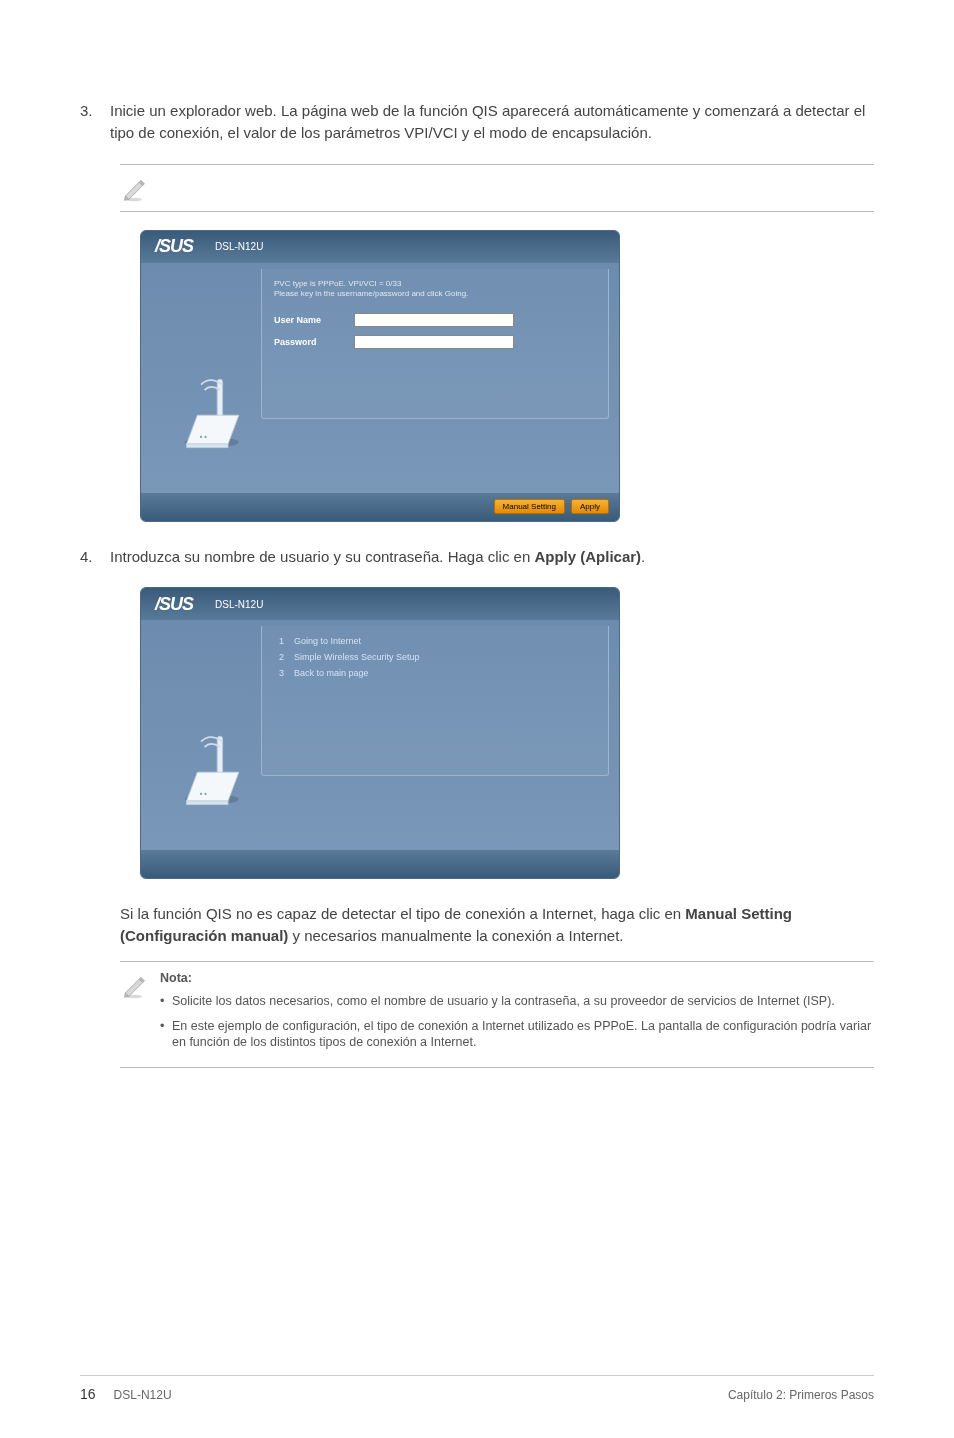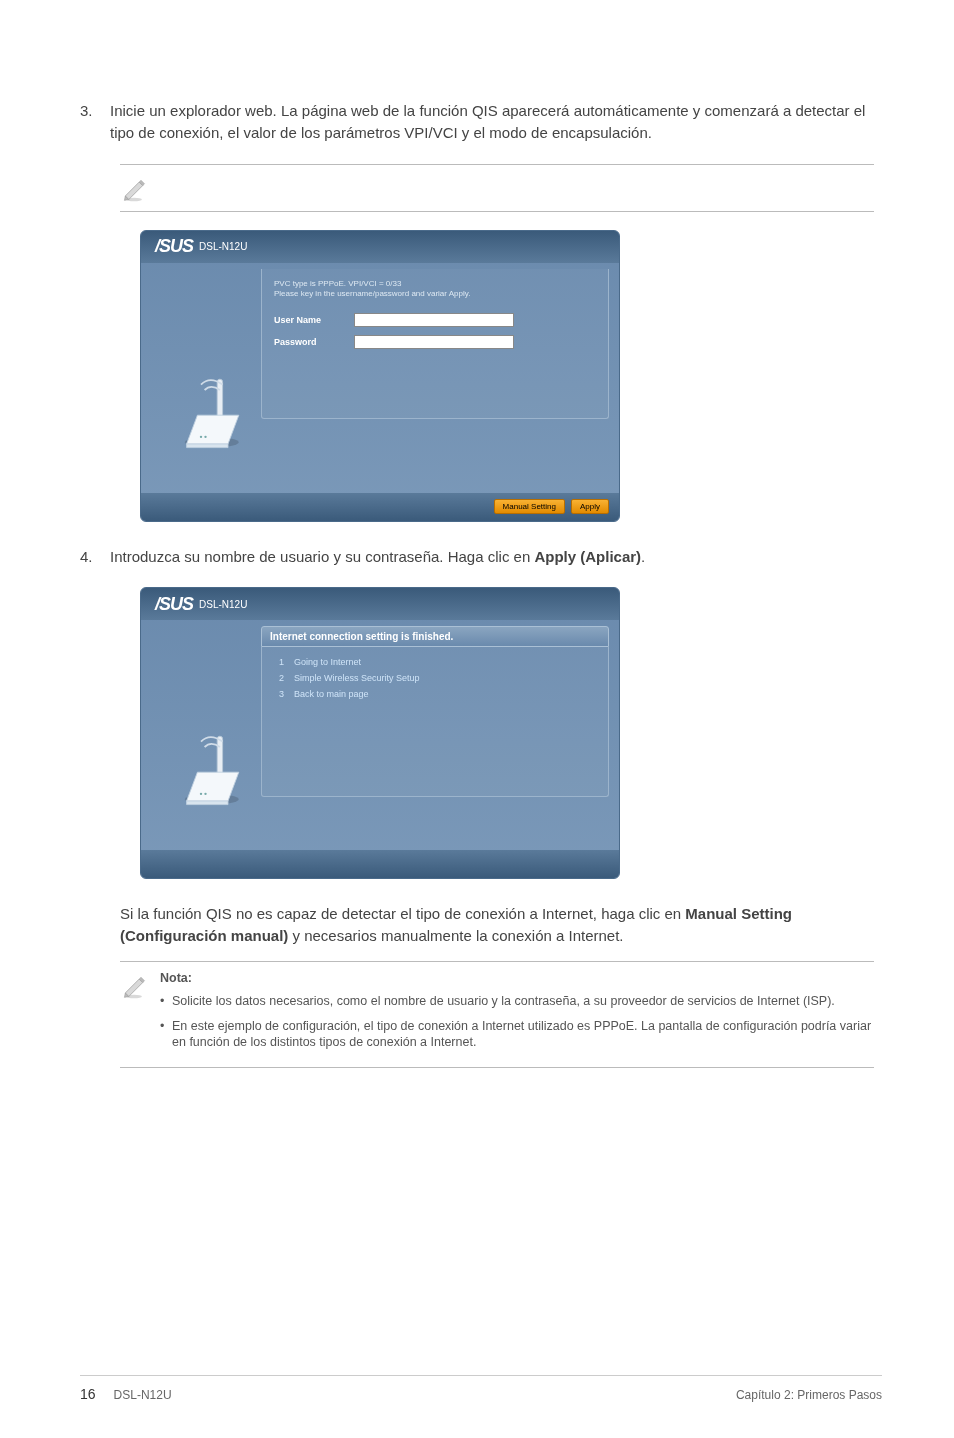--- a/index.html
+++ b/index.html
@@ -73,20 +73,21 @@
     border-radius: 6px;
     overflow: hidden;
     position: relative;
   }
   .shot-header {
     height: 32px;
     display: flex;
     align-items: center;
     padding-left: 14px;
     background: linear-gradient(#3a5a7a, #5a7a9a);
+    gap: 16px;
   }
   .asus-label {
     font-family: Arial, sans-serif;
     font-weight: bold;
     font-style: italic;
     font-size: 18px;
     color: #fff;
     letter-spacing: -1px;
   }
   .asus-model {
@@ -179,21 +180,21 @@
   .para {
     margin: 14px 0 14px 40px;
     font-size: 15px;
     line-height: 1.45;
     color: #444;
   }
   .footer {
     position: absolute;
     bottom: 36px;
     left: 80px;
-    right: 72px;
+    right: 80px;
     border-top: 1px solid #ccc;
     padding-top: 10px;
     font-size: 12px;
     color: #666;
     display: flex;
     align-items: baseline;
   }
   .footer .pg { font-size: 14px; color: #333; margin-right: 18px; }
   .footer .right { margin-left: auto; }
 </style>
@@ -234,21 +235,21 @@
             <path d="M34 90 L80 90 L92 58 L46 58 Z" fill="#f4f8fb" stroke="#c0d0e0"></path>
             <path d="M34 90 L80 90 L80 94 L34 94 Z" fill="#d8e4ee" stroke="#c0d0e0"></path>
             <circle cx="50" cy="82" r="1.3" fill="#7aa"></circle>
             <circle cx="55" cy="82" r="1.3" fill="#7aa"></circle>
           </svg>
         </div>
         <div class="shot-right">
           <div class="panel-body">
             <div class="sub">
               <span>PVC type is PPPoE. VPI/VCI = 0/33</span><br>
-              <span>Please key in the username/password and variar Apply.</span>
+              <span>Please key in the username/password and click Going.</span>
             </div>
             <div class="form-row">
               <span class="lbl">User Name</span>
               <span class="inp"></span>
             </div>
             <div class="form-row">
               <span class="lbl">Password</span>
               <span class="inp"></span>
             </div>
           </div>
@@ -283,21 +284,20 @@
             <rect x="68" y="18" width="6" height="44" rx="3" fill="#e8eef4" stroke="#b8c8d8"></rect>
             <path d="M50 24 q10 -10 24 0" stroke="#d0dce8" stroke-width="2" fill="none"></path>
             <path d="M54 30 q7 -7 17 0" stroke="#d0dce8" stroke-width="2" fill="none"></path>
             <path d="M34 90 L80 90 L92 58 L46 58 Z" fill="#f4f8fb" stroke="#c0d0e0"></path>
             <path d="M34 90 L80 90 L80 94 L34 94 Z" fill="#d8e4ee" stroke="#c0d0e0"></path>
             <circle cx="50" cy="82" r="1.3" fill="#7aa"></circle>
             <circle cx="55" cy="82" r="1.3" fill="#7aa"></circle>
           </svg>
         </div>
         <div class="shot-right">
-          <div class="panel-title">Internet connection setting is finished.</div>
           <div class="panel-body">
             <ul class="link-list">
               <li>
                   <span class="n">1</span>
                   <span class="t">Going to Internet</span>
                 </li>
               <li>
                   <span class="n">2</span>
                   <span class="t">Simple Wireless Security Setup</span>
                 </li>

